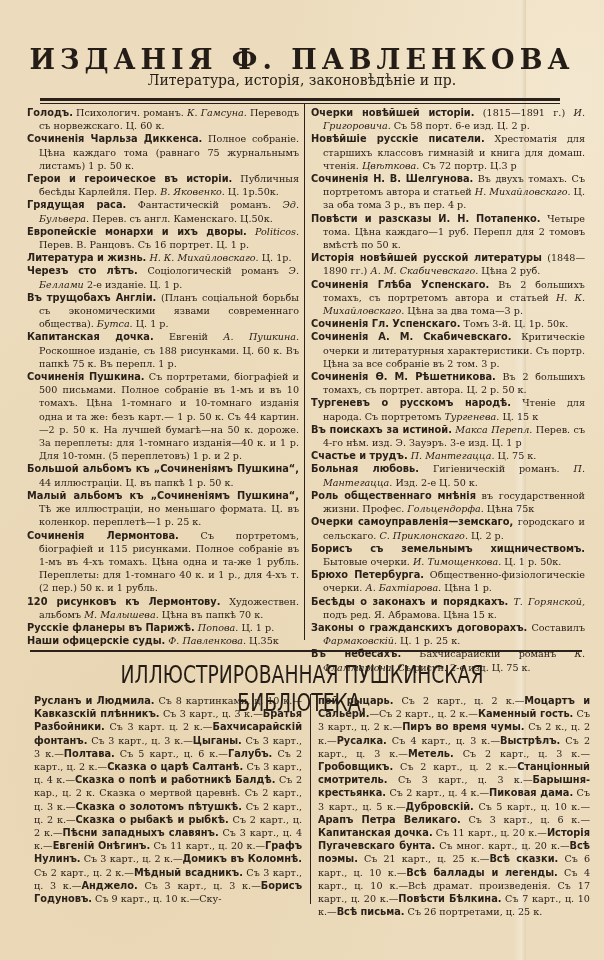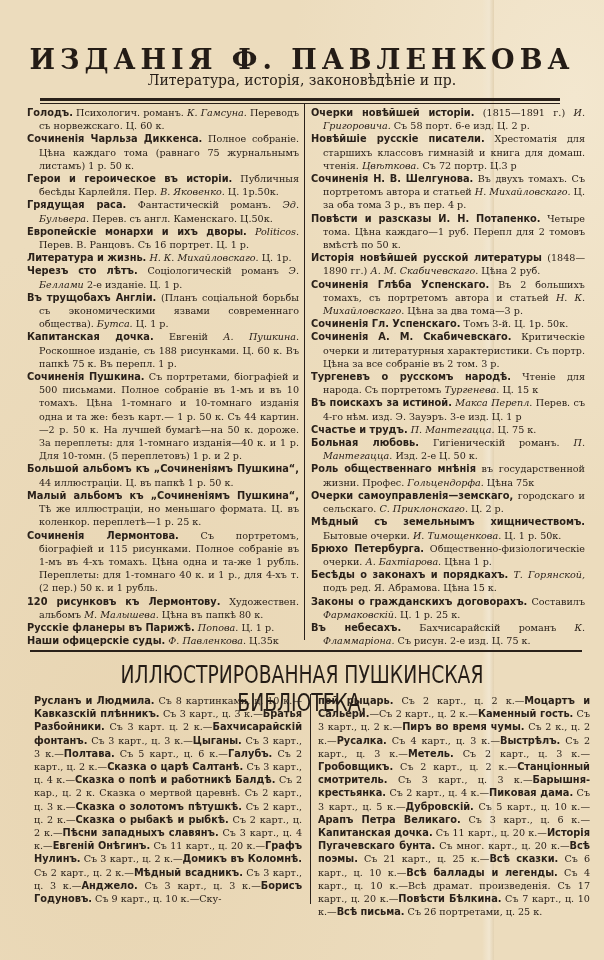--- a/index.html
+++ b/index.html
@@ -5,21 +5,21 @@
   html, body { margin:0; padding:0; }
   body {
     width:604px; height:960px; overflow:hidden;
     background:#ecdcbd;
     background-image: radial-gradient(ellipse at 95% 10%, #f3e7cf 0%, rgba(243,231,207,0) 35%),
                       radial-gradient(ellipse at 20% 80%, #e8d5b2 0%, rgba(232,213,178,0) 50%);
     color:#2a211a;
     font-family:"DejaVu Serif", serif;
     position:relative;
   }
-  .page { position:absolute; left:0; top:0; width:494px; height:960px; }
+  .page { position:absolute; left:0; top:0; width:494px; height:960px;padding-left:32px; }
   .edge { position:absolute; right:0; top:0; width:12px; height:960px;
           background:linear-gradient(to right, rgba(255,255,255,0), #f1e6d0 60%, #e3d2b2); }
   .hdr-title {
     position:absolute; left:0; top:44px; width:604px; text-align:center;
     font-family:"DejaVu Serif", serif; font-weight:bold; font-size:27px; letter-spacing:5px;
     color:#241c16;
   }
   .hdr-sub {
     position:absolute; left:0; top:72px; width:604px; text-align:center;
     font-family:"DejaVu Serif", serif; font-size:14px; color:#241c16;
@@ -64,41 +64,42 @@
       <p class="entry"><span class="t">Грядущая раса.</span> <span>Фантастическій романъ.</span> <span class="a">Эд. Бульвера.</span> <span>Перев. съ англ. Каменскаго. Ц.50к.</span> </p>
       <p class="entry"><span class="t">Европейскіе монархи и ихъ дворы.</span> <span class="a">Politicos.</span> <span>Перев. В. Ранцовъ. Съ 16 портрет. Ц. 1 р.</span> </p>
       <p class="entry"><span class="t">Литература и жизнь.</span> <span class="a">Н. К. Михайловскаго.</span> <span>Ц. 1р.</span> </p>
       <p class="entry"><span class="t">Черезъ сто лѣтъ.</span> <span>Соціологическій романъ</span> <span class="a">Э. Беллами</span> <span>2-е изданіе. Ц. 1 р.</span> </p>
       <p class="entry"><span class="t">Въ трущобахъ Англіи.</span> <span>(Планъ соціальной борьбы съ экономическими язвами современнаго общества).</span> <span class="a">Бутса.</span> <span>Ц. 1 р.</span> </p>
       <p class="entry"><span class="t">Капитанская дочка.</span> <span>Евгеній</span> <span class="a">А. Пушкина.</span> <span>Роскошное изданіе, съ 188 рисунками. Ц. 60 к. Въ папкѣ 75 к. Въ перепл. 1 р.</span> </p>
       <p class="entry"><span class="t">Сочиненія Пушкина.</span> <span>Съ портретами, біографіей и 500 письмами. Полное собраніе въ 1-мъ и въ 10 томахъ. Цѣна 1-томнаго и 10-томнаго изданія одна и та же: безъ карт.— 1 р. 50 к. Съ 44 картин.—2 р. 50 к. На лучшей бумагѣ—на 50 к. дороже. За переплеты: для 1-томнаго изданія—40 к. и 1 р. Для 10-томн. (5 переплетовъ) 1 р. и 2 р.</span> </p>
       <p class="entry"><span class="t">Большой альбомъ къ „Сочиненіямъ Пушкина“,</span> <span>44 иллюстраціи. Ц. въ папкѣ 1 р. 50 к.</span> </p>
       <p class="entry"><span class="t">Малый альбомъ къ „Сочиненіямъ Пушкина“,</span> <span>Тѣ же иллюстраціи, но меньшаго формата. Ц. въ коленкор. переплетѣ—1 р. 25 к.</span> </p>
       <p class="entry"><span class="t">Сочиненія Лермонтова.</span> <span>Съ портретомъ, біографіей и 115 рисунками. Полное собраніе въ 1-мъ въ 4-хъ томахъ. Цѣна одна и та-же 1 рубль. Переплеты: для 1-томнаго 40 к. и 1 р., для 4-хъ т. (2 пер.) 50 к. и 1 рубль.</span> </p>
-      <p class="entry"><span class="t">120 рисунковъ къ Лермонтову.</span> <span>Художествен. альбомъ</span> <span class="a">М. Малышева.</span> <span>Цѣна въ папкѣ 80 к.</span> </p>
+      <p class="entry"><span class="t">120 рисунковъ къ Лермонтову.</span> <span>Художествен. альбомъ</span> <span class="a">М. Малышева.</span> <span>Цѣна въ папкѣ 70 к.</span> </p>
       <p class="entry"><span class="t">Русскіе фланеры въ Парижѣ.</span> <span class="a">Попова.</span> <span>Ц. 1 р.</span> </p>
       <p class="entry"><span class="t">Наши офицерскіе суды.</span> <span class="a">Ф. Павленкова.</span> <span>Ц.35к</span> </p>
     </div>
   <div class="vdiv"></div>
   <div class="col colR" id="colR">
       <p class="entry"><span class="t">Очерки новѣйшей исторіи.</span> <span>(1815—1891 г.)</span> <span class="a">И. Григоровича.</span> <span>Съ 58 порт. 6-е изд. Ц. 2 р.</span> </p>
       <p class="entry"><span class="t">Новѣйшіе русскіе писатели.</span> <span>Хрестоматія для старшихъ классовъ гимназій и книга для домаш. чтенія.</span> <span class="a">Цвѣткова.</span> <span>Съ 72 портр. Ц.3 р</span> </p>
       <p class="entry"><span class="t">Сочиненія Н. В. Шелгунова.</span> <span>Въ двухъ томахъ. Съ портретомъ автора и статьей</span> <span class="a">Н. Михайловскаго.</span> <span>Ц. за оба тома 3 р., въ пер. 4 р.</span> </p>
       <p class="entry"><span class="t">Повѣсти и разсказы И. Н. Потапенко.</span> <span>Четыре тома. Цѣна каждаго—1 руб. Перепл для 2 томовъ вмѣстѣ по 50 к.</span> </p>
       <p class="entry"><span class="t">Исторія новѣйшей русской литературы</span> <span>(1848—1890 гг.)</span> <span class="a">А. М. Скабичевскаго.</span> <span>Цѣна 2 руб.</span> </p>
       <p class="entry"><span class="t">Сочиненія Глѣба Успенскаго.</span> <span>Въ 2 большихъ томахъ, съ портретомъ автора и статьей</span> <span class="a">Н. К. Михайловскаго.</span> <span>Цѣна за два тома—3 р.</span> </p>
       <p class="entry"><span class="t">Сочиненія Гл. Успенскаго.</span> <span>Томъ 3-й. Ц. 1р. 50к.</span> </p>
       <p class="entry"><span class="t">Сочиненія А. М. Скабичевскаго.</span> <span>Критическіе очерки и литературныя характеристики. Съ портр. Цѣна за все собраніе въ 2 том. 3 р.</span> </p>
+      <p class="entry"><span class="t">Сочиненія Ѳ. М. Рѣшетникова.</span> <span>Въ 2 большихъ томахъ, съ портрет. автора. Ц. 2 р. 50 к.</span> </p>
       <p class="entry"><span class="t">Тургеневъ о русскомъ народѣ.</span> <span>Чтеніе для народа. Съ портретомъ</span> <span class="a">Тургенева.</span> <span>Ц. 15 к</span> </p>
       <p class="entry"><span class="t">Въ поискахъ за истиной.</span> <span class="a">Макса Перепл.</span> <span>Перев. съ 4-го нѣм. изд. Э. Зауэръ. 3-е изд. Ц. 1 р</span> </p>
       <p class="entry"><span class="t">Счастье и трудъ.</span> <span class="a">П. Мантегацца.</span> <span>Ц. 75 к.</span> </p>
       <p class="entry"><span class="t">Больная любовь.</span> <span>Гигіеническій романъ.</span> <span class="a">П. Мантегацца.</span> <span>Изд. 2-е Ц. 50 к.</span> </p>
       <p class="entry"><span class="t">Роль общественнаго мнѣнія</span> <span>въ государственной жизни. Профес.</span> <span class="a">Гольцендорфа.</span> <span>Цѣна 75к</span> </p>
       <p class="entry"><span class="t">Очерки самоуправленія—земскаго,</span> <span>городскаго и сельскаго.</span> <span class="a">С. Приклонскаго.</span> <span>Ц. 2 р.</span> </p>
-      <p class="entry"><span class="t">Мѣдный съ земельнымъ хищничествомъ.</span> <span>Бытовые очерки.</span> <span class="a">И. Тимощенкова.</span> <span>Ц. 1 р. 50к.</span> </p>
+      <p class="entry"><span class="t">Борисъ съ земельнымъ хищничествомъ.</span> <span>Бытовые очерки.</span> <span class="a">И. Тимощенкова.</span> <span>Ц. 1 р. 50к.</span> </p>
       <p class="entry"><span class="t">Брюхо Петербурга.</span> <span>Общественно-физіологическіе очерки.</span> <span class="a">А. Бахтіарова.</span> <span>Цѣна 1 р.</span> </p>
       <p class="entry"><span class="t">Бесѣды о законахъ и порядкахъ.</span> <span class="a">Т. Горянской,</span> <span>подъ ред. Я. Абрамова. Цѣна 15 к.</span> </p>
       <p class="entry"><span class="t">Законы о гражданскихъ договорахъ.</span> <span>Составилъ</span> <span class="a">Фармаковскій.</span> <span>Ц. 1 р. 25 к.</span> </p>
       <p class="entry"><span class="t">Въ небесахъ.</span> <span>Бахчисарайскій романъ</span> <span class="a">К. Фламмаріона.</span> <span>Съ рисун. 2-е изд. Ц. 75 к.</span> </p>
     </div>
 
   <div class="rule-mid"></div>
 
   <div class="sec-title">ИЛЛЮСТРИРОВАННАЯ ПУШКИНСКАЯ БИБЛІОТЕКА.</div>
   <div class="col2 c2L" id="pL"><span><span class="t">Русланъ и Людмила.</span> Съ 8 картинками, ц. 10 к.—<span class="t">Кавказскій плѣнникъ.</span> Съ 3 карт., ц. 3 к.—<span class="t">Братья Разбойники.</span> Съ 3 карт. ц. 2 к.—<span class="t">Бахчисарайскій фонтанъ.</span> Съ 3 карт., ц. 3 к.—<span class="t">Цыганы.</span> Съ 3 карт., 3 к.—<span class="t">Полтава.</span> Съ 5 карт., ц. 6 к.—<span class="t">Галубъ.</span> Съ 2 карт., ц. 2 к.—<span class="t">Сказка о царѣ Салтанѣ.</span> Съ 3 карт., ц. 4 к.—<span class="t">Сказка о попѣ и работникѣ Балдѣ.</span> Съ 2 кар., ц. 2 к. Сказка о мертвой царевнѣ. Съ 2 карт., ц. 3 к.—<span class="t">Сказка о золотомъ пѣтушкѣ.</span> Съ 2 карт., ц. 2 к.—<span class="t">Сказка о рыбакѣ и рыбкѣ.</span> Съ 2 карт., ц. 2 к.—<span class="t">Пѣсни западныхъ славянъ.</span> Съ 3 карт., ц. 4 к.—<span class="t">Евгеній Онѣгинъ.</span> Съ 11 карт., ц. 20 к.—<span class="t">Графъ Нулинъ.</span> Съ 3 карт., ц. 2 к.—<span class="t">Домикъ въ Коломнѣ.</span> Съ 2 карт., ц. 2 к.—<span class="t">Мѣдный всадникъ.</span> Съ 3 карт., ц. 3 к.—<span class="t">Анджело.</span> Съ 3 карт., ц. 3 к.—<span class="t">Борисъ Годуновъ.</span> Съ 9 карт., ц. 10 к.—Ску-</span></div>

